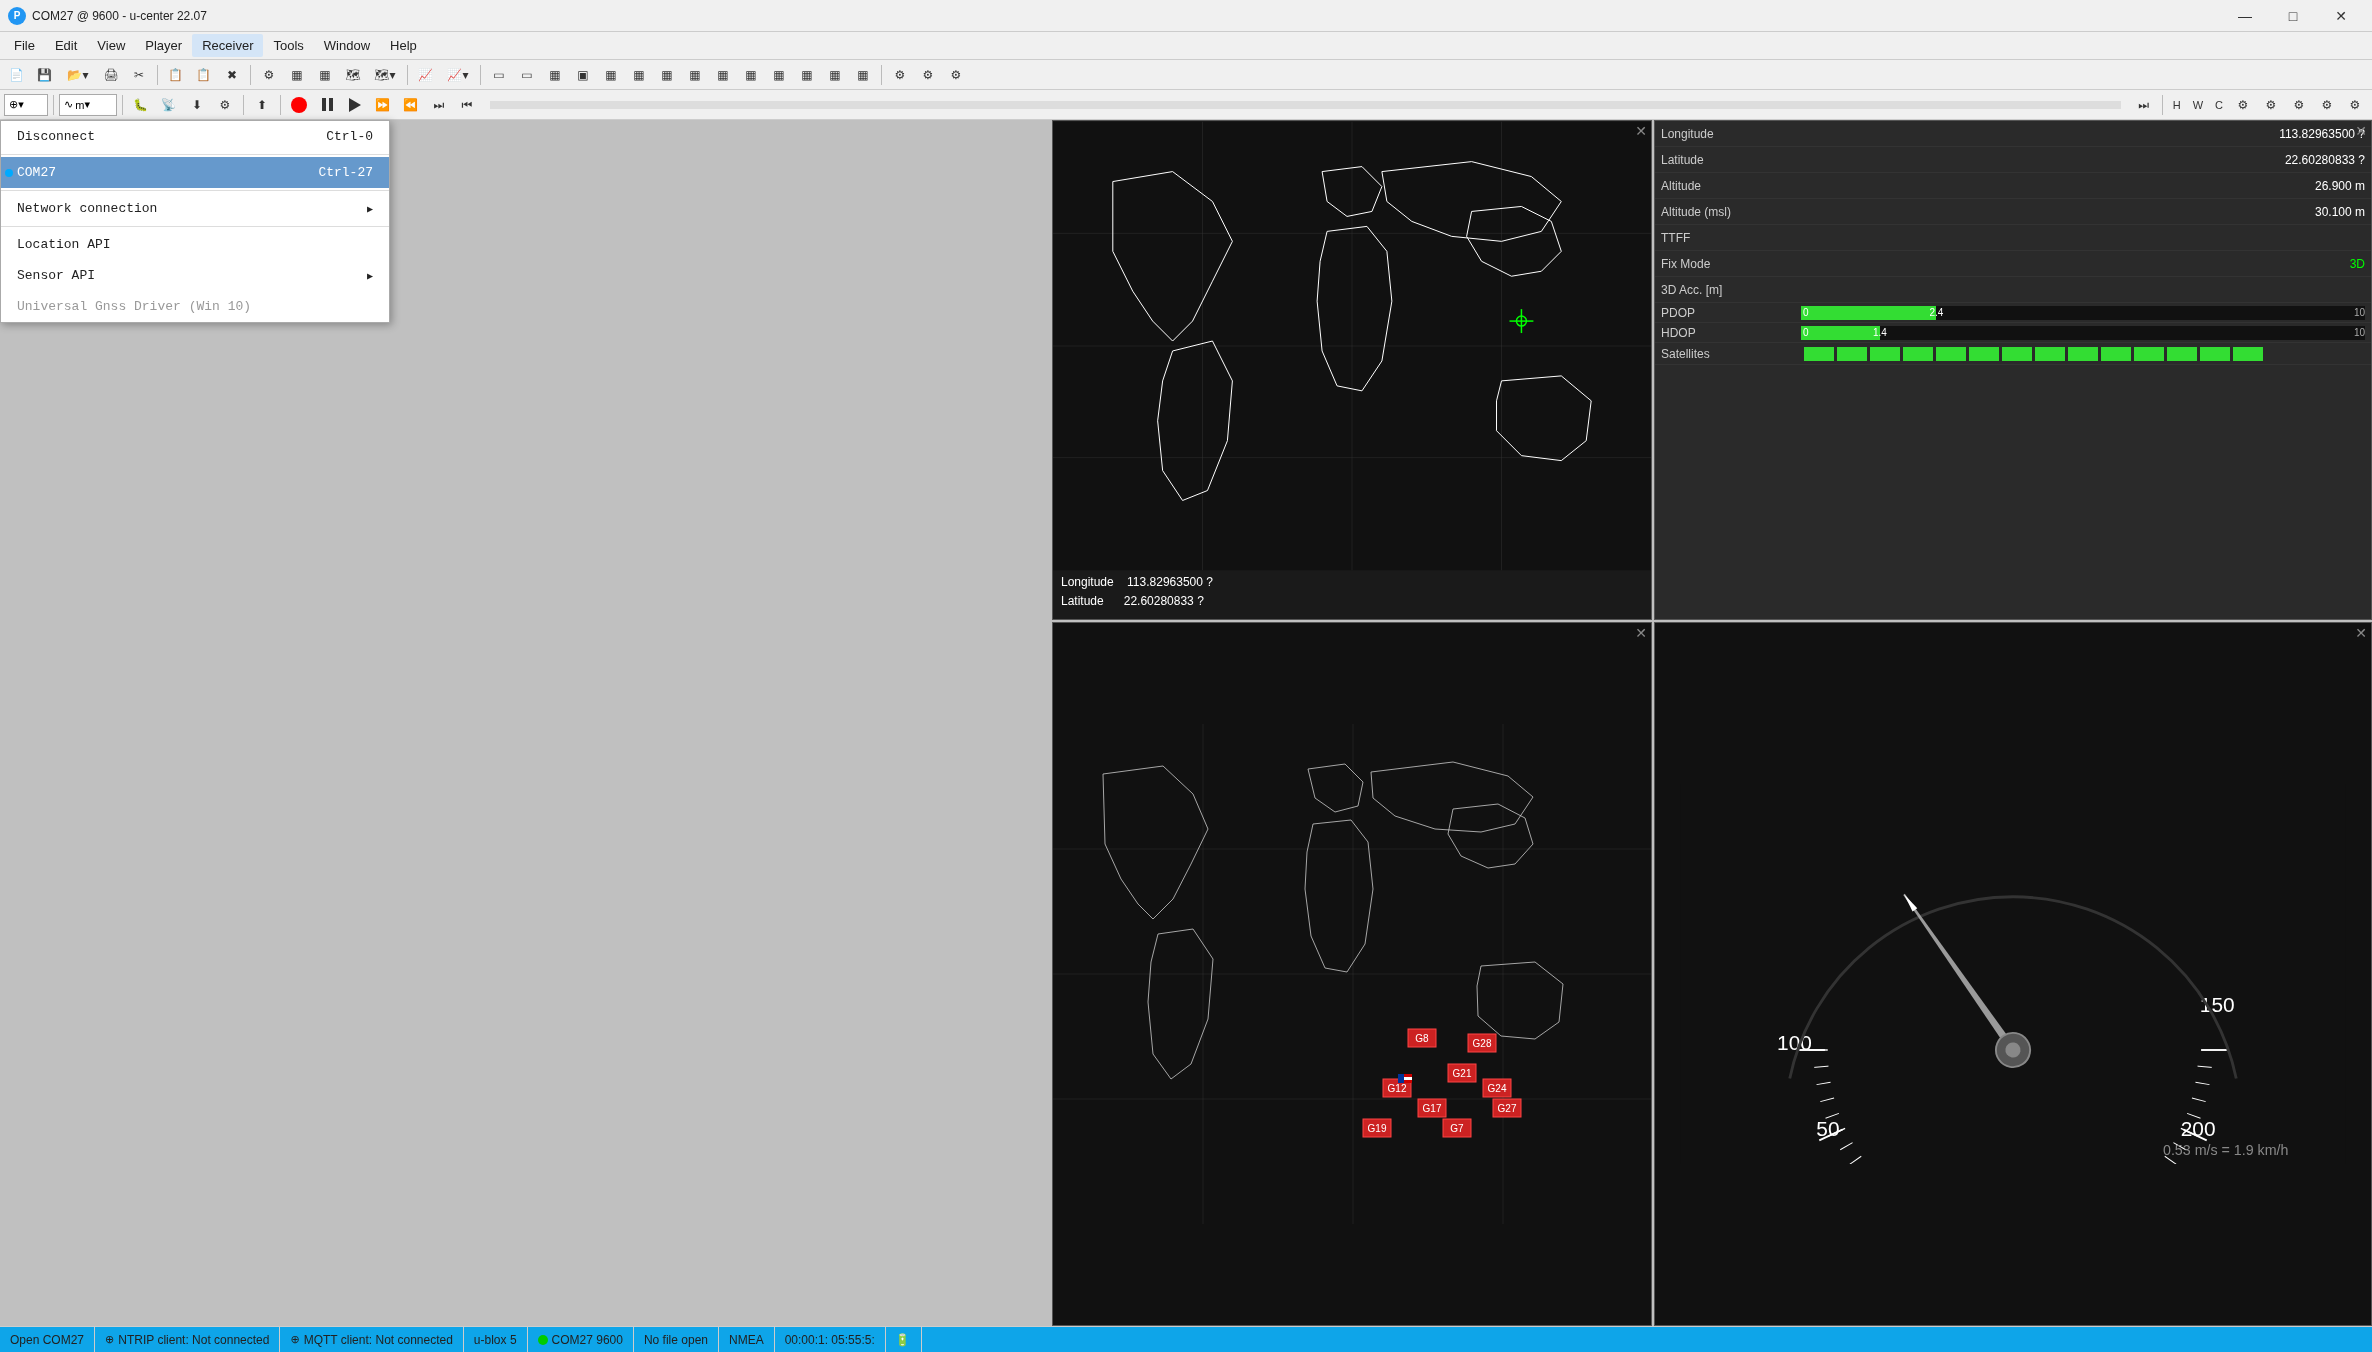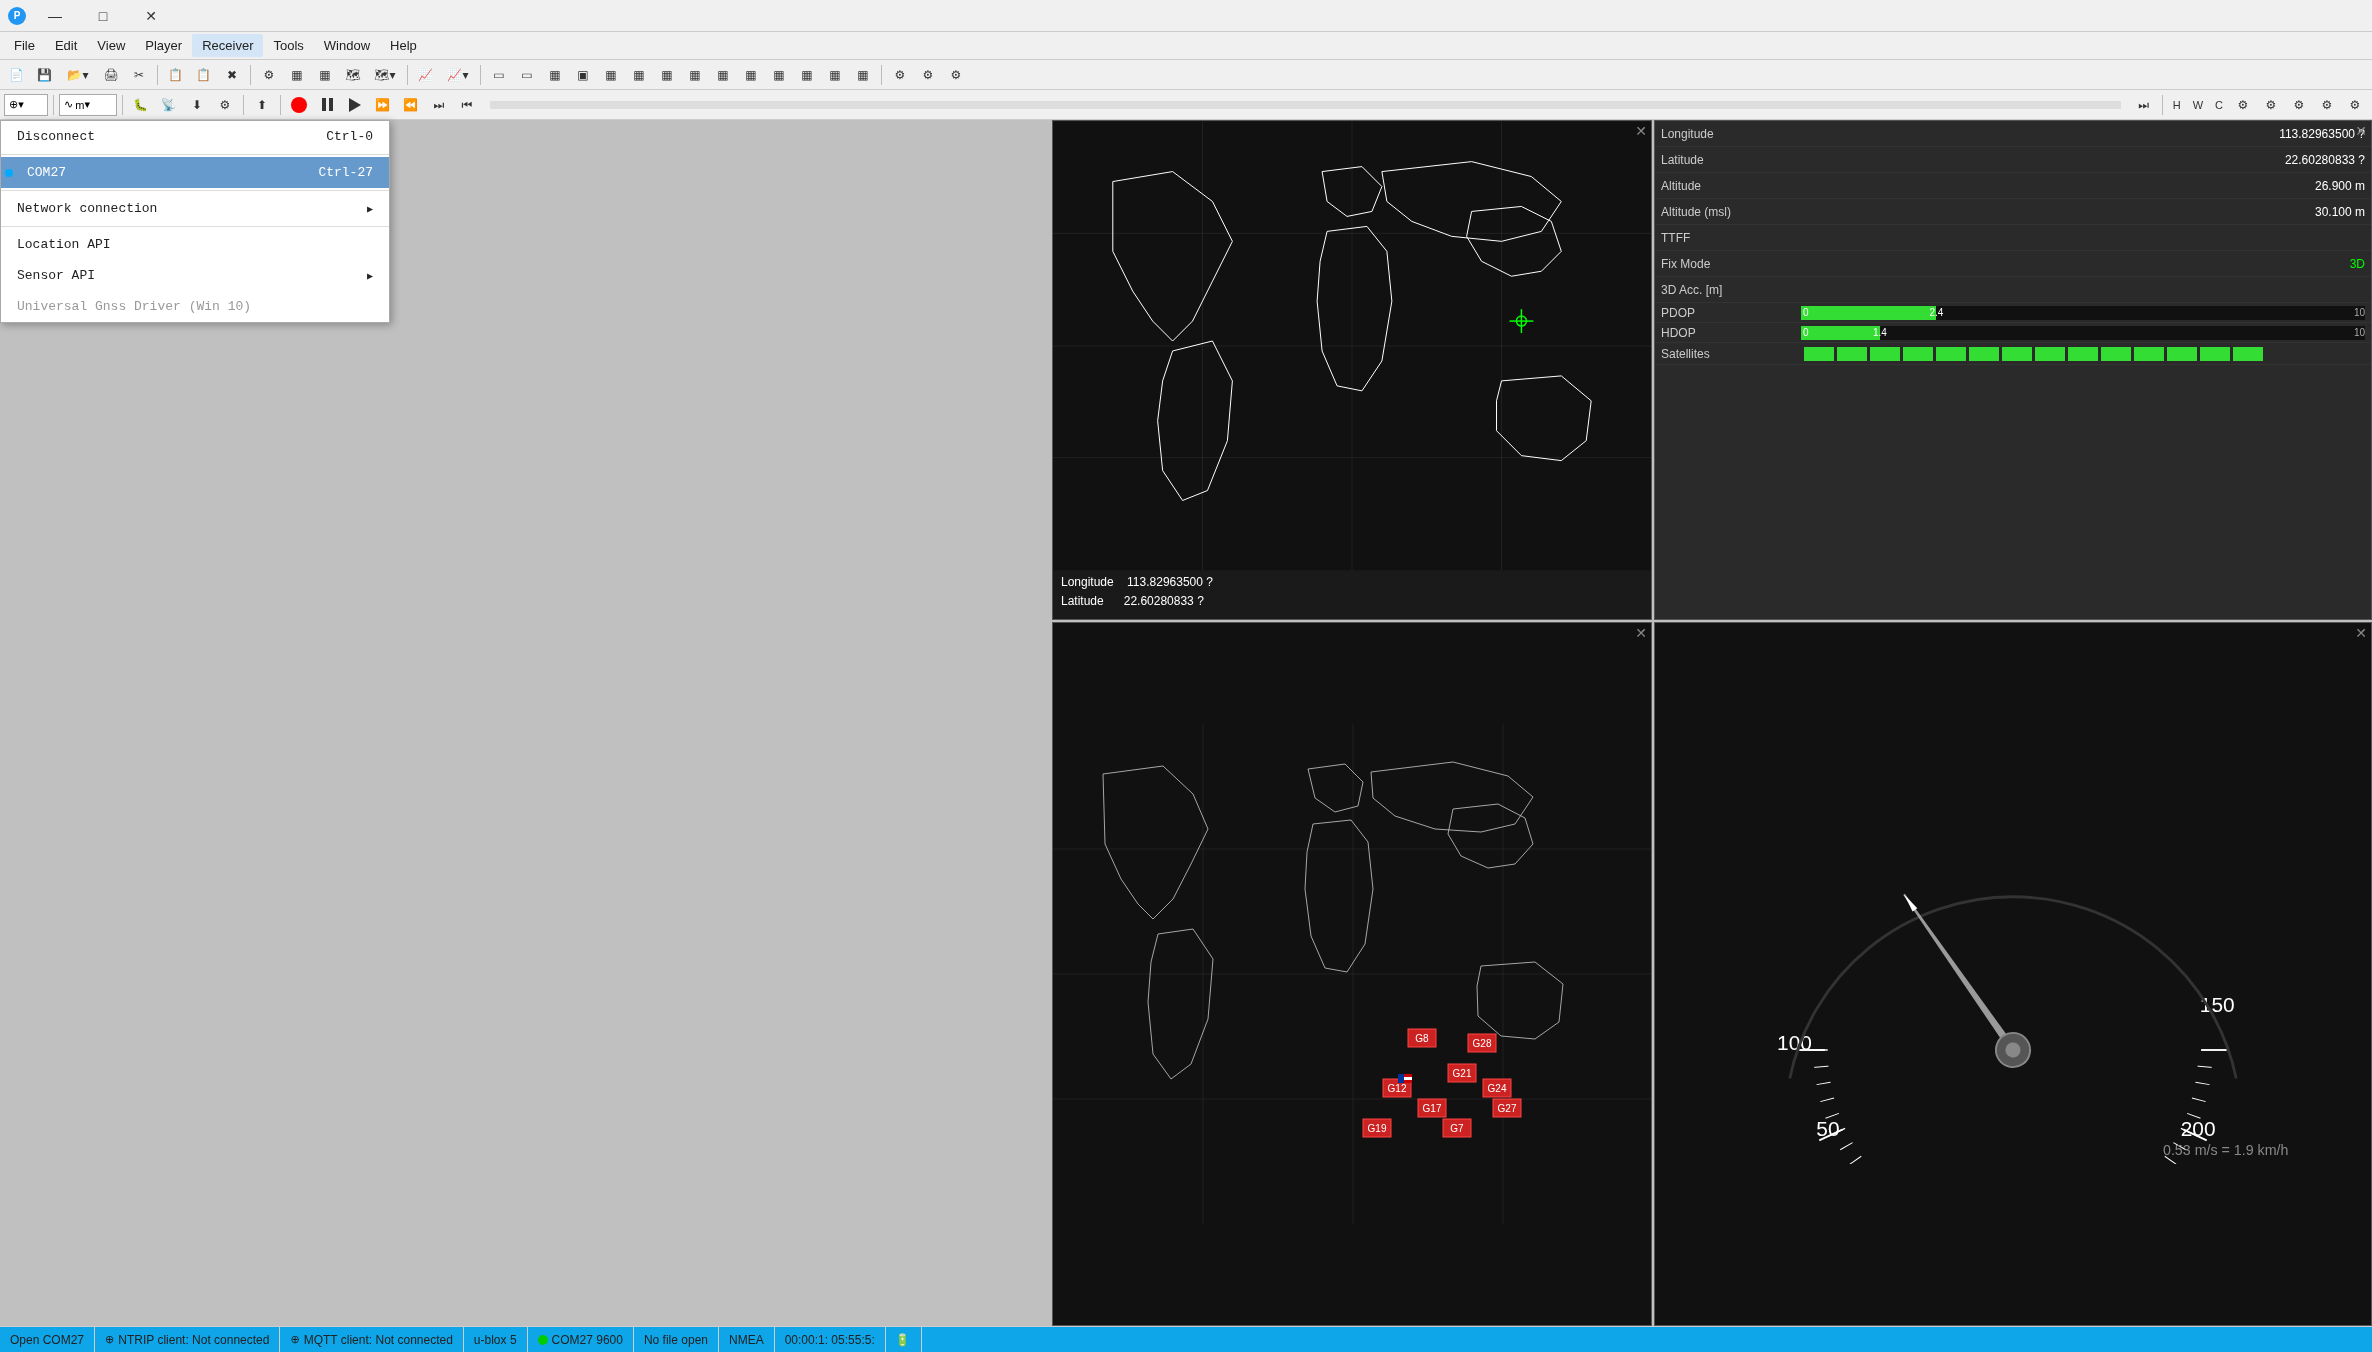--- a/index.html
+++ b/index.html
@@ -383,20 +383,21 @@
       width: 0%;
     }
   </style>
 </head>
 <body>
 
 <div id="title-bar">
   <div class="app-icon">
     <span>P</span>
   </div>
+  <span class="title-text">COM27 @ 9600 - u-center 22.07</span>
   <div class="win-controls">
     <div class="win-btn">—</div>
     <div class="win-btn">□</div>
     <div class="win-btn close">✕</div>
   </div>
 </div>
 
 <div id="menu-bar">
   <div class="menu-item">File</div>
   <div class="menu-item">Edit</div>
@@ -503,21 +504,21 @@
   <div id="left-area">
 
     <div id="receiver-menu">
       <div class="menu-entry">
         <span>Disconnect</span>
         <span class="shortcut">Ctrl-0</span>
       </div>
       <div class="menu-divider"></div>
       <div class="menu-entry selected" style="position:relative">
         <span class="dot"></span>
-        <span style="margin-left:10px">COM27</span>
+        <span style="">COM27</span>
         <span class="shortcut">Ctrl-27</span>
       </div>
       <div class="menu-divider"></div>
       <div class="menu-entry">
         <span>Network connection</span>
         <span class="arrow">▶</span>
       </div>
       <div class="menu-divider"></div>
       <div class="menu-entry">
         <span>Location API</span>

